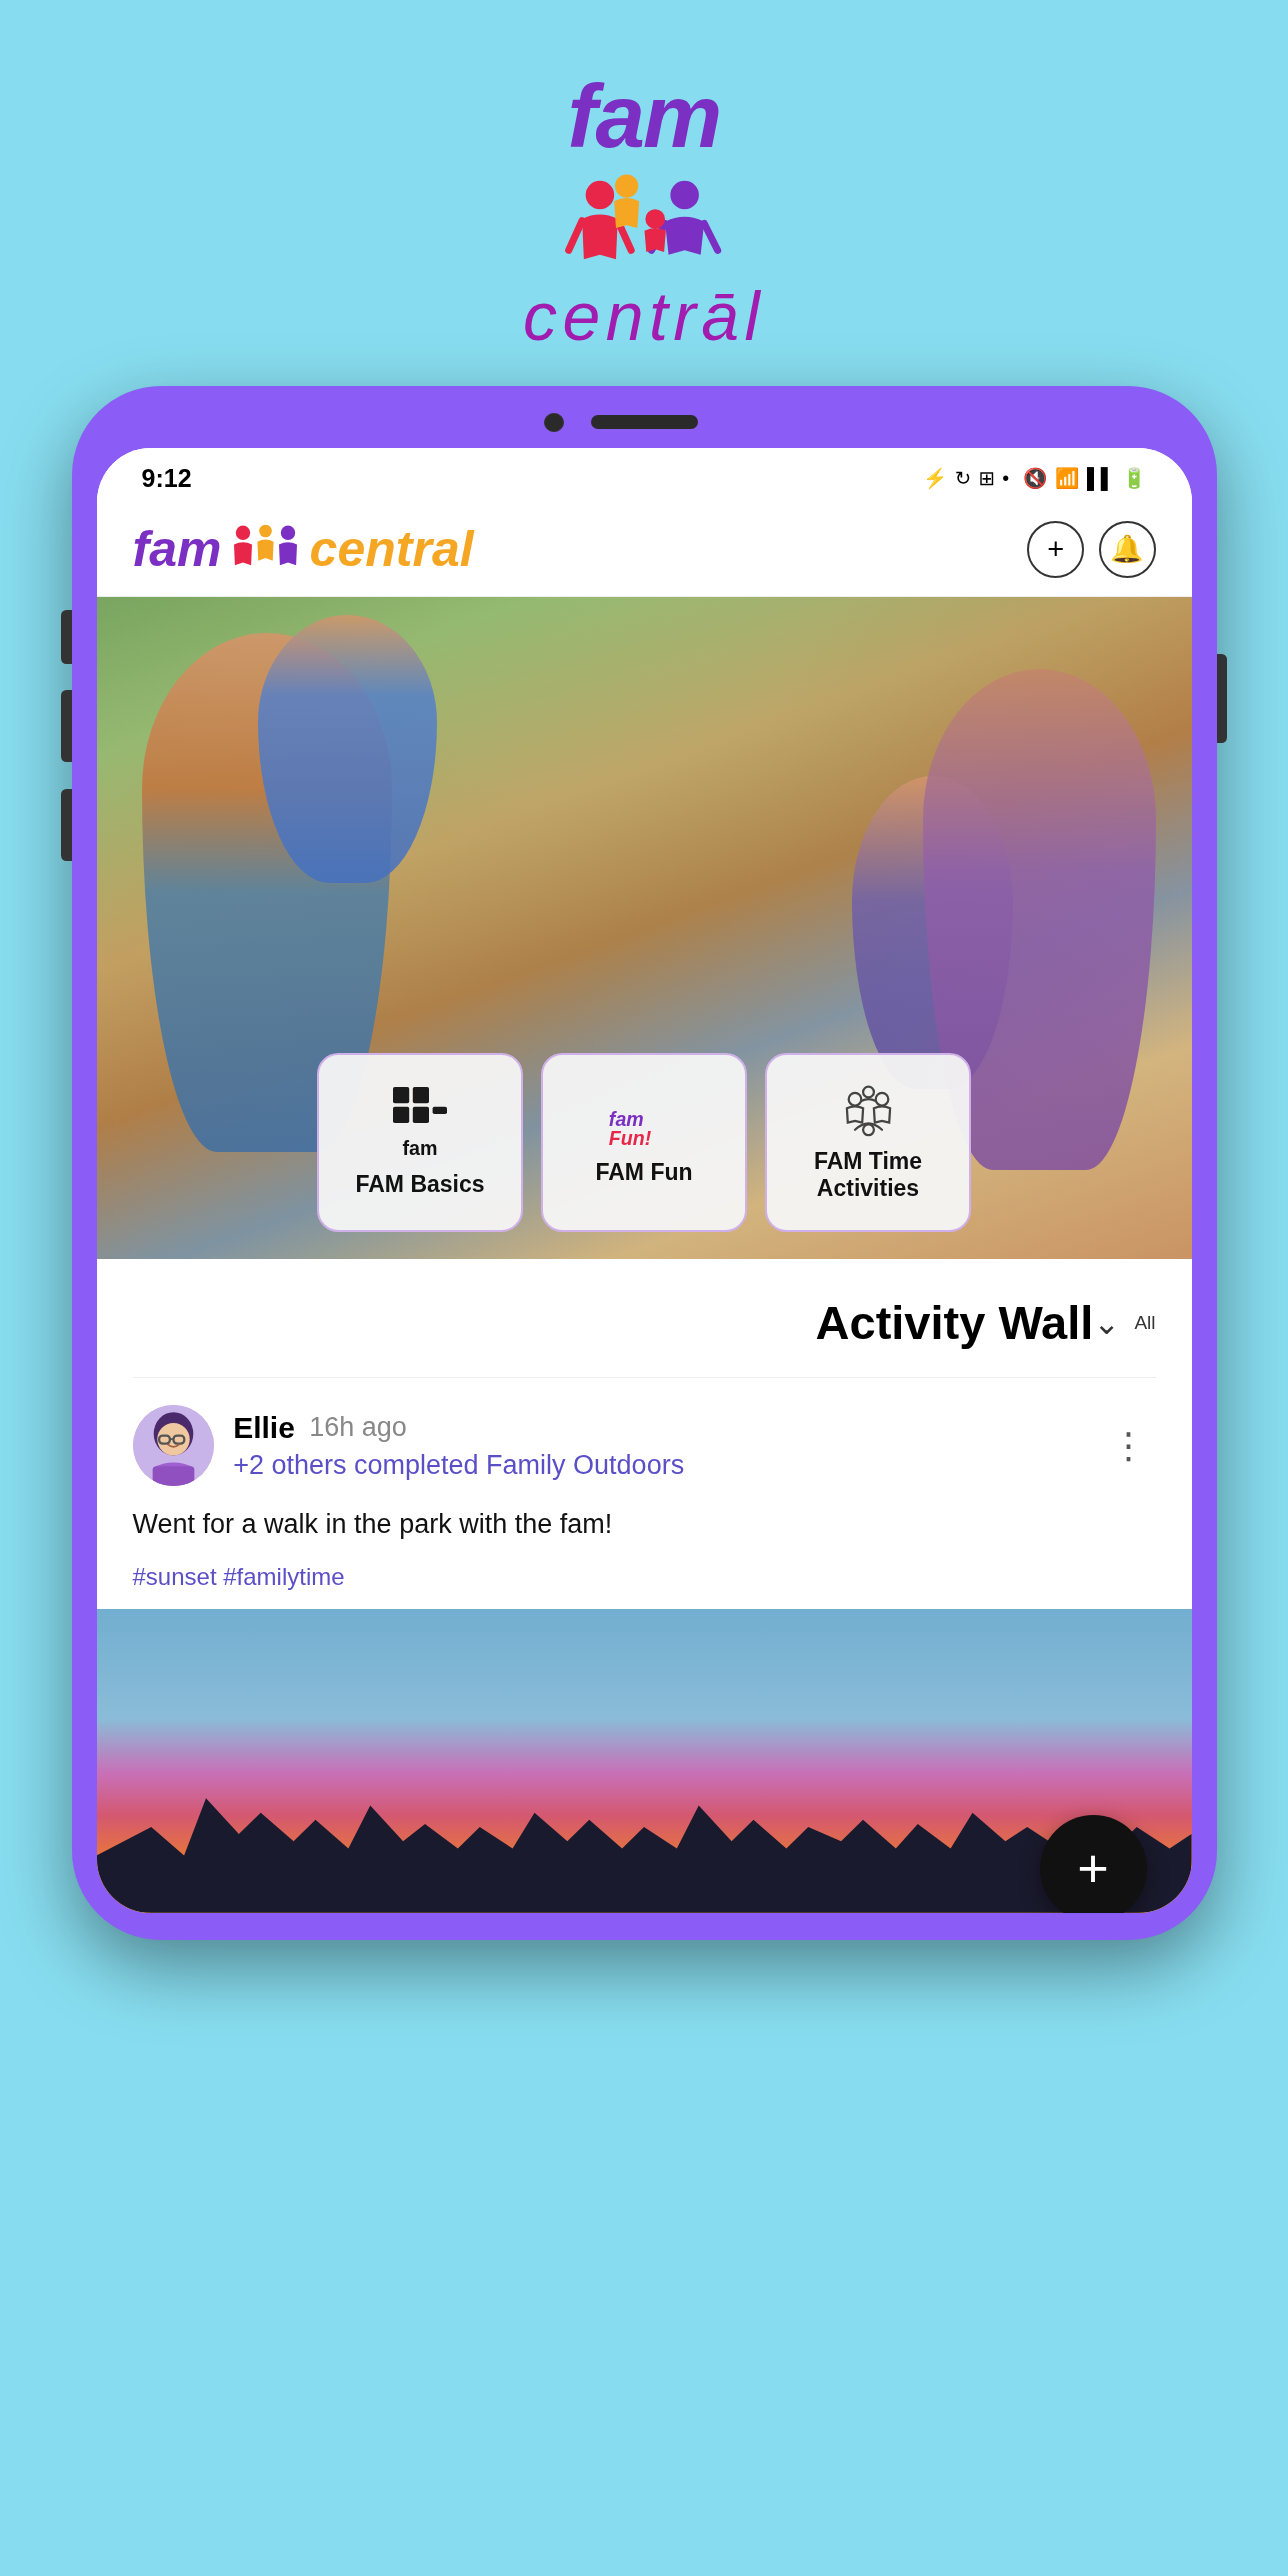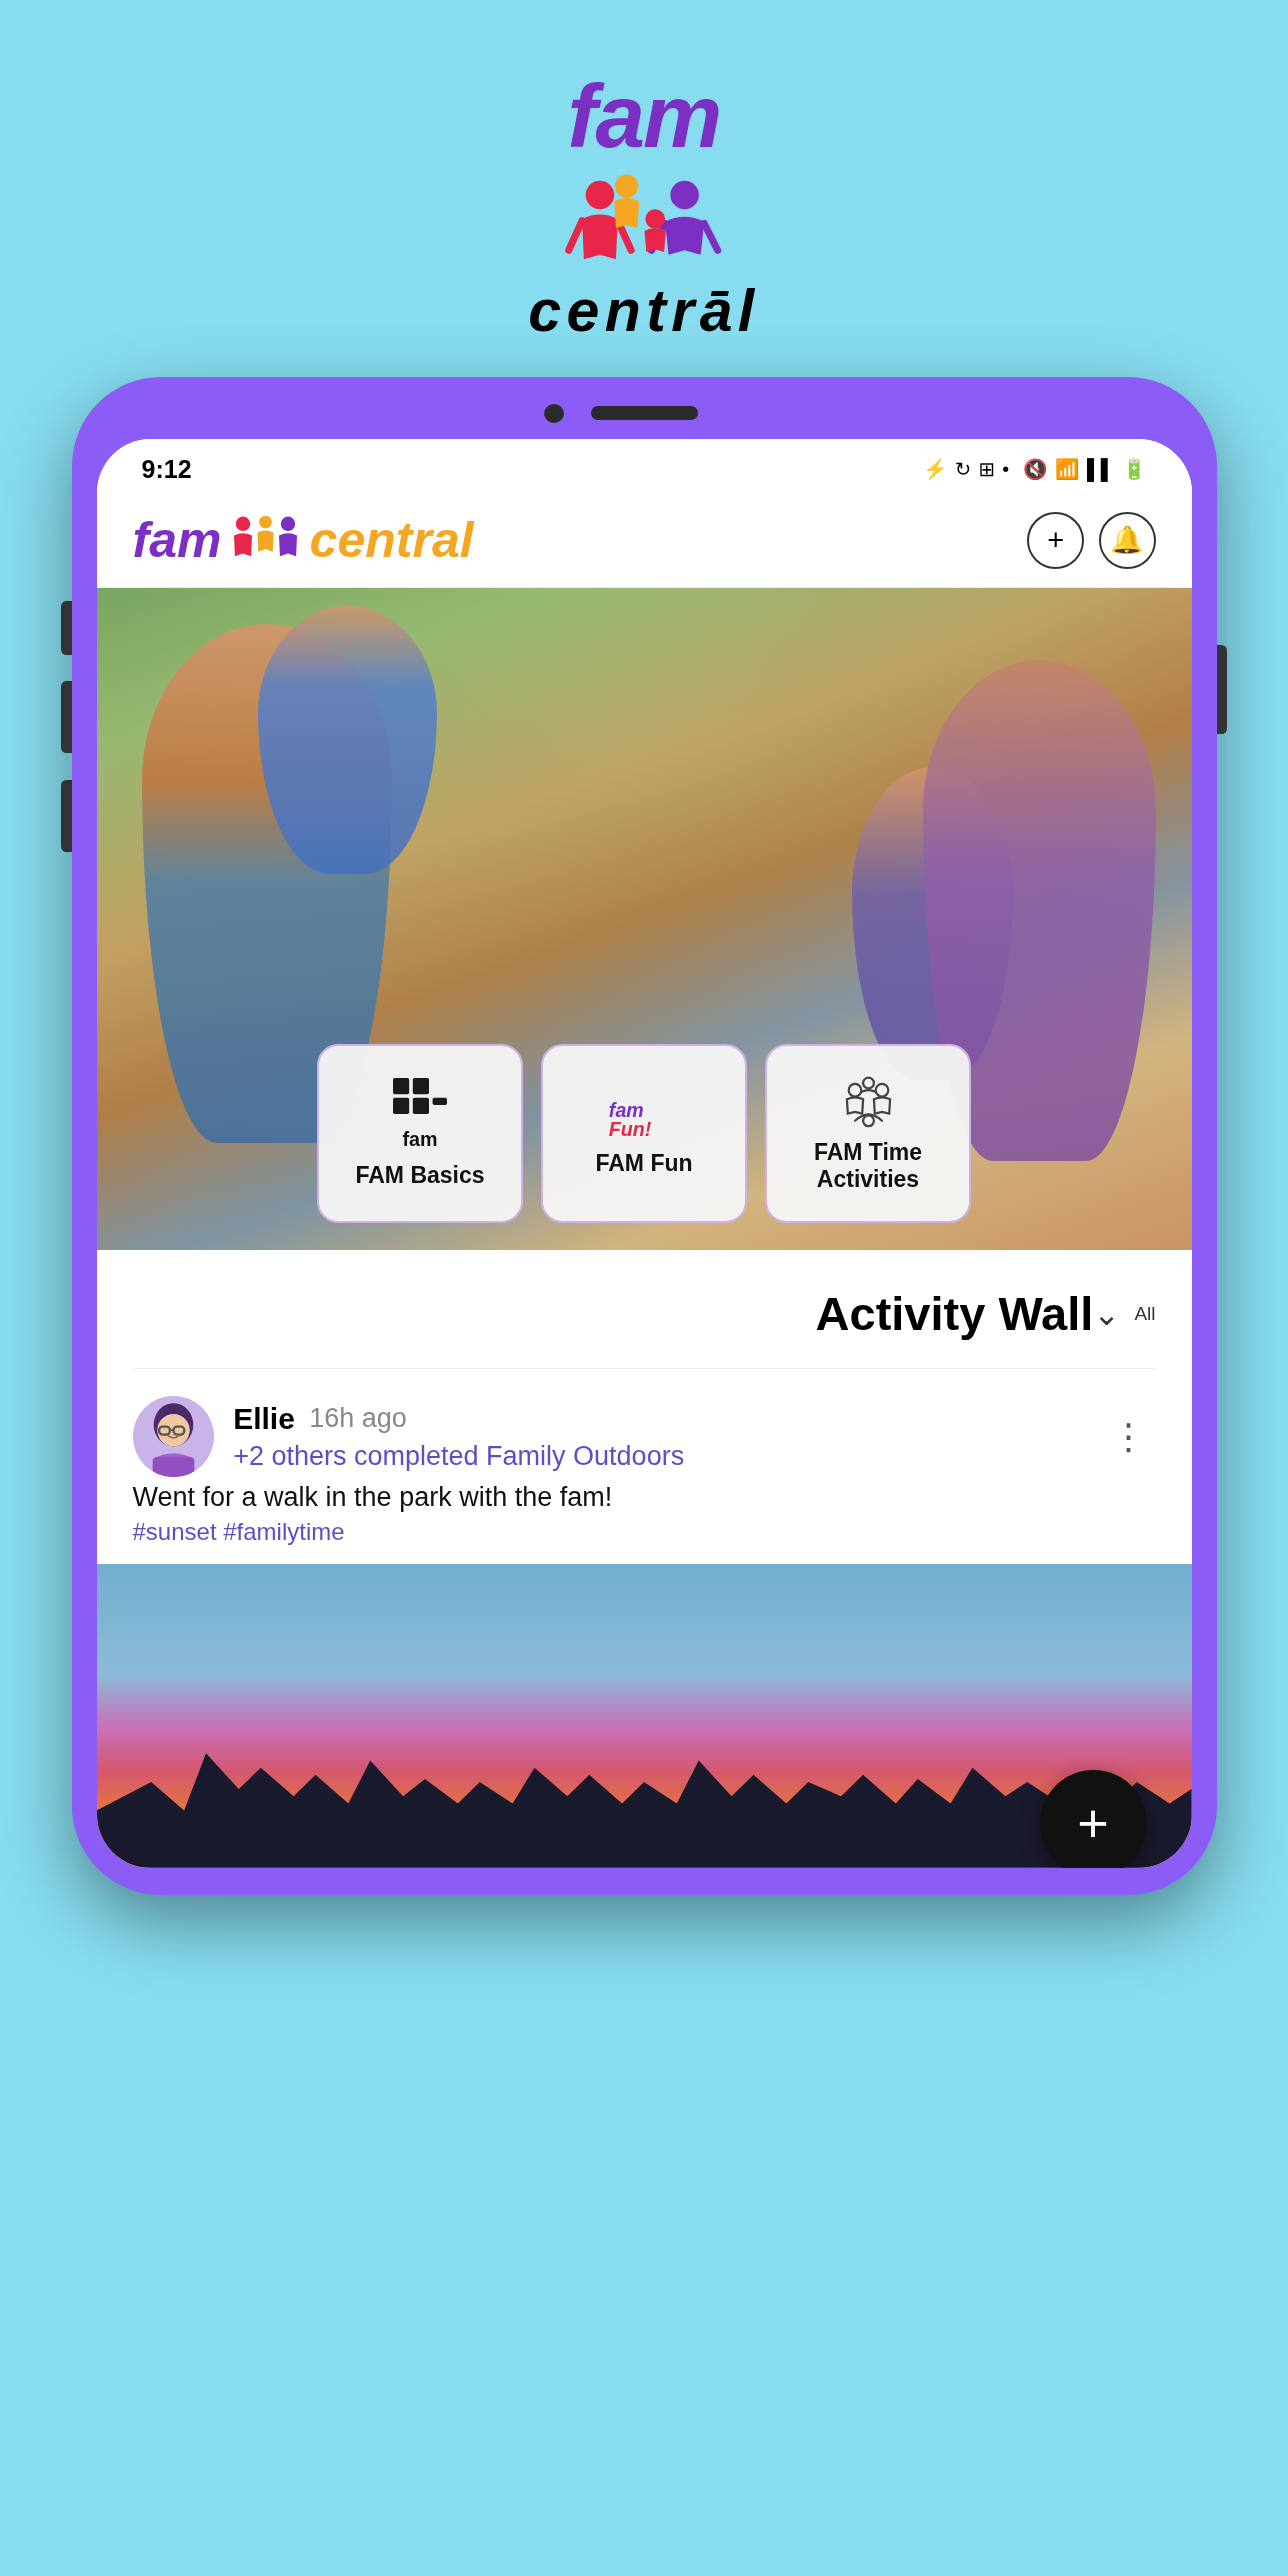--- a/index.html
+++ b/index.html
@@ -226,21 +226,21 @@
     .divider {
       height: 0.9px;
       background: #eee;
       margin-bottom: 27px;
     }
 
     
     .activity-post {
       display: flex;
       flex-direction: column;
-      gap: 0;
+      gap: 18px;
     }
 
     .post-header {
       display: flex;
       align-items: center;
       justify-content: space-between;
     }
 
     .post-user {
       display: flex;
@@ -396,24 +396,24 @@
     .fam-word {
       font-size: 89px;
       font-weight: 900;
       font-style: italic;
       color: #7B2FC3;
       line-height: 1;
       letter-spacing: -1.8px;
     }
 
     .central-word {
-      font-size: 59px;
-      font-weight: 700;
+      font-size: 68px;
+      font-weight: 400;
       font-style: italic;
-      color: #000000;
+      color: #a21caf;
       line-height: 1;
       letter-spacing: 5.4px;
     }
 
     .family-figure-svg {
       margin: 9px 0 4.5px;
     }
 
     
     .inline-logo-wrap {

